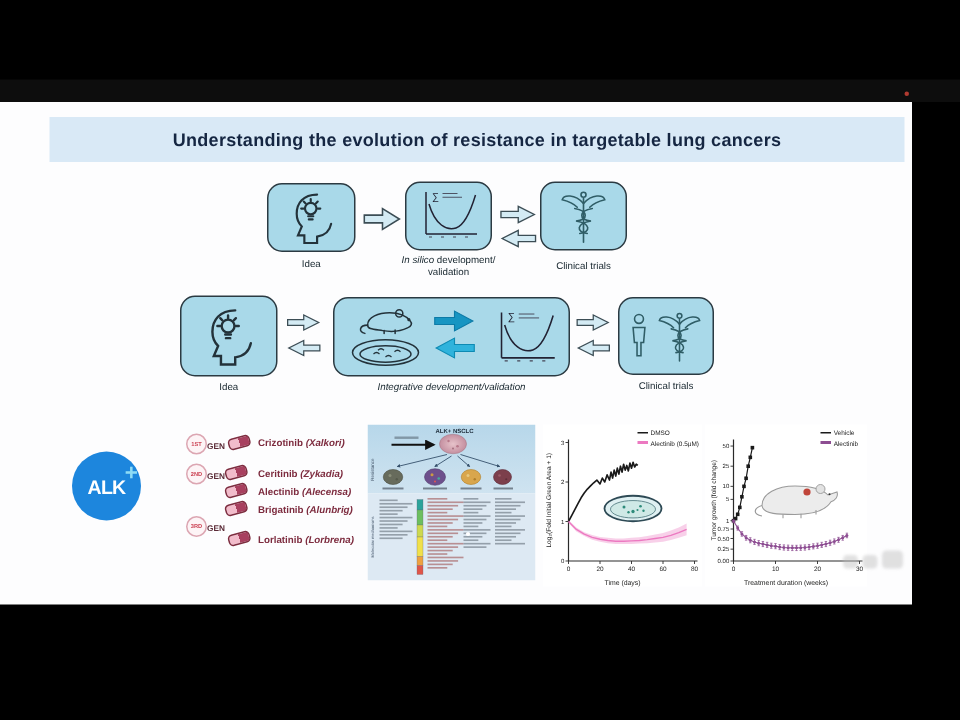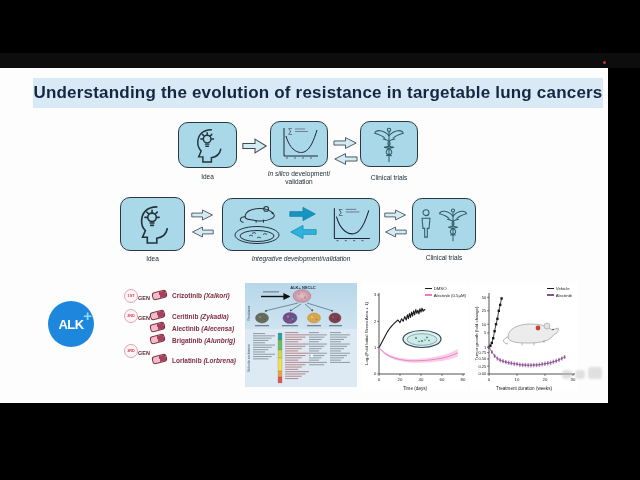--- a/index.html
+++ b/index.html
@@ -4,21 +4,21 @@
 <style>
   html,body{margin:0;padding:0;background:#000;}
   #stage{position:relative;width:640px;height:480px;background:#000;overflow:hidden;
          font-family:"Liberation Sans",sans-serif;}
   .abs{position:absolute;}
   #band{left:0;top:53px;width:640px;height:15px;background:#0d0d0d;}
   #slide{left:0;top:68px;width:608px;height:335px;background:#fdfdfe;}
   #red-dot{left:603px;top:61px;width:3px;height:3px;border-radius:50%;background:#b03a30;}
   #banner{left:33px;top:10px;width:570px;height:30px;background:#d9e9f6;
           display:flex;align-items:center;justify-content:center;}
-  #banner span{font-size:17px;font-weight:700;color:#152642;letter-spacing:.2px;}
+  #banner span{font-size:12px;font-weight:700;color:#152642;letter-spacing:.2px;}
   .wbox{background:#a9d9e9;border:1.5px solid #2b3a42;border-radius:10px;
         display:flex;align-items:center;justify-content:center;gap:4px;box-sizing:border-box;}
   .wlabel{font-size:6.5px;color:#17262e;text-align:center;line-height:1.25;}
   .it{font-style:italic;}
   .drug-row{font-size:6.5px;font-weight:700;color:#7d2c3f;white-space:nowrap;}
   .gen-badge{width:12px;height:12px;border:1px solid #dca6b2;border-radius:50%;background:#fdf4f6;
              display:flex;align-items:center;justify-content:center;font-size:3.8px;font-weight:700;color:#cc4455;}
   .gen-word{font-size:5.5px;font-weight:700;color:#5a2a36;}
   .pill{width:13px;height:6px;border-radius:3px;border:.5px solid #7d2c3f;
         background:linear-gradient(90deg,#f2bccb 50%,#a8405f 50%);transform:rotate(-15deg);}

